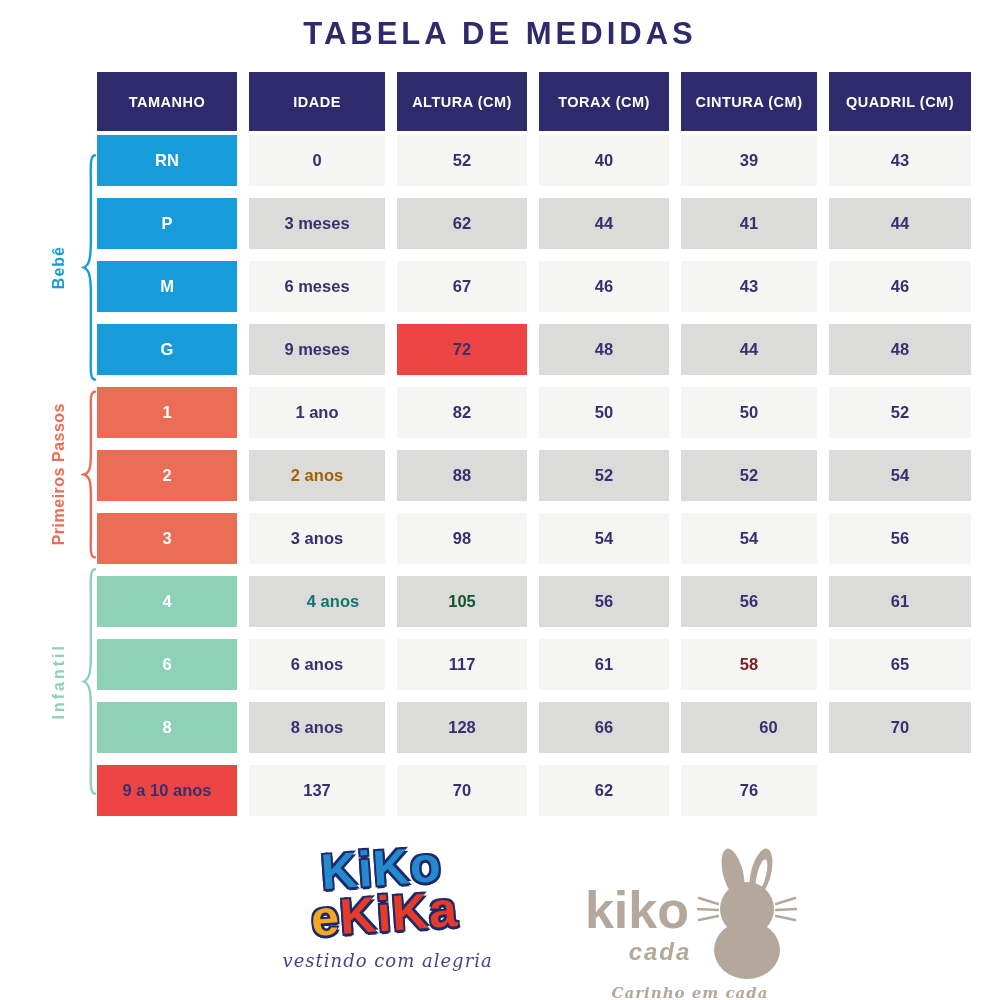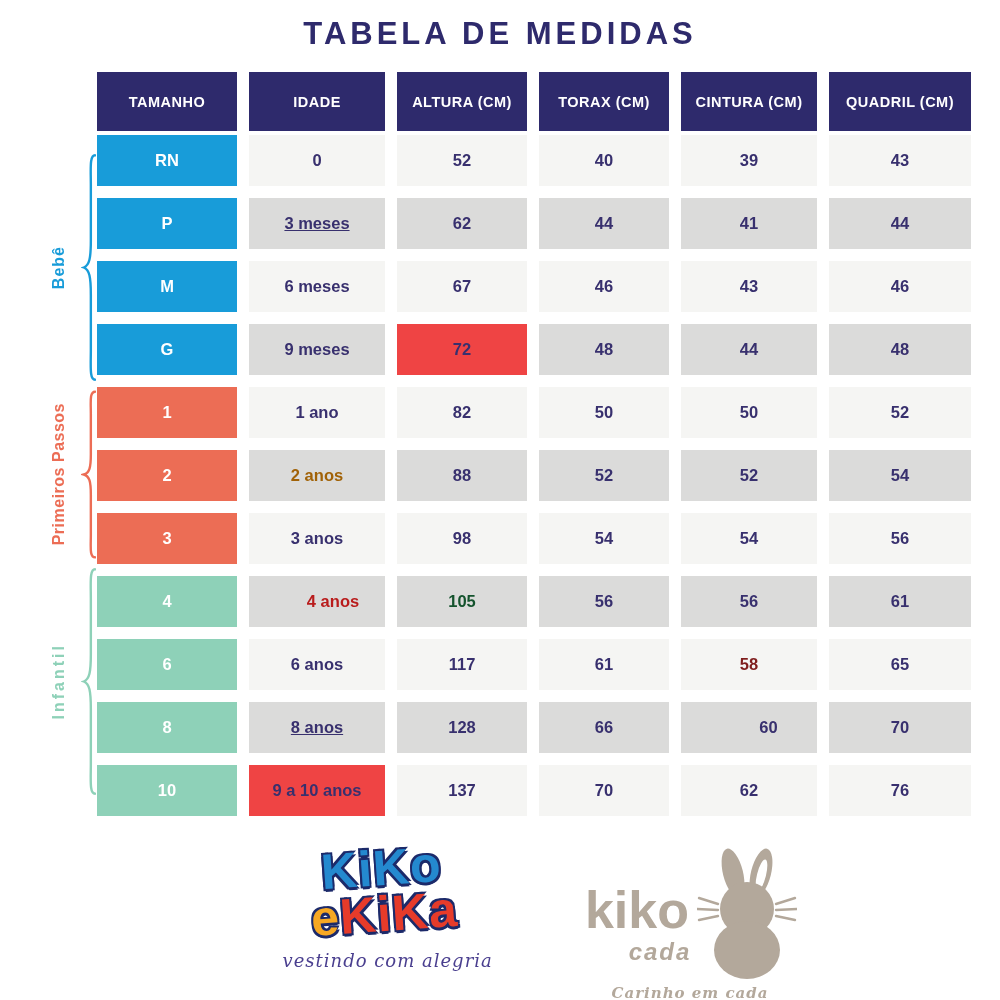--- a/index.html
+++ b/index.html
@@ -89,21 +89,21 @@
     <div class="cell header-cell">TORAX (CM)</div>
     <div class="cell header-cell">CINTURA (CM)</div>
     <div class="cell header-cell">QUADRIL (CM)</div>
     <div class="cell size-cell" style="background: rgb(24, 156, 217);">RN</div>
     <div class="cell value-cell" style="background: rgb(245, 245, 243); color: rgb(56, 48, 110);">0</div>
     <div class="cell value-cell" style="background: rgb(245, 245, 243); color: rgb(56, 48, 110);">52</div>
     <div class="cell value-cell" style="background: rgb(245, 245, 243); color: rgb(56, 48, 110);">40</div>
     <div class="cell value-cell" style="background: rgb(245, 245, 243); color: rgb(56, 48, 110);">39</div>
     <div class="cell value-cell" style="background: rgb(245, 245, 243); color: rgb(56, 48, 110);">43</div>
     <div class="cell size-cell" style="background: rgb(24, 156, 217);">P</div>
-    <div class="cell value-cell alt" style="background: rgb(219, 219, 218); color: rgb(56, 48, 110); text-decoration: underline;">3 meses</div>
+    <div class="cell value-cell alt" style="background: rgb(219, 219, 218); color: rgb(56, 48, 110);">3 meses</div>
     <div class="cell value-cell alt" style="background: rgb(219, 219, 218); color: rgb(56, 48, 110);">62</div>
     <div class="cell value-cell alt" style="background: rgb(219, 219, 218); color: rgb(56, 48, 110);">44</div>
     <div class="cell value-cell alt" style="background: rgb(219, 219, 218); color: rgb(56, 48, 110);">41</div>
     <div class="cell value-cell alt" style="background: rgb(219, 219, 218); color: rgb(56, 48, 110);">44</div>
     <div class="cell size-cell" style="background: rgb(24, 156, 217);">M</div>
     <div class="cell value-cell" style="background: rgb(245, 245, 243); color: rgb(56, 48, 110);">6 meses</div>
     <div class="cell value-cell" style="background: rgb(245, 245, 243); color: rgb(56, 48, 110);">67</div>
     <div class="cell value-cell" style="background: rgb(245, 245, 243); color: rgb(56, 48, 110);">46</div>
     <div class="cell value-cell" style="background: rgb(245, 245, 243); color: rgb(56, 48, 110);">43</div>
     <div class="cell value-cell" style="background: rgb(245, 245, 243); color: rgb(56, 48, 110);">46</div>
@@ -125,38 +125,37 @@
     <div class="cell value-cell alt" style="background: rgb(219, 219, 218); color: rgb(56, 48, 110);">52</div>
     <div class="cell value-cell alt" style="background: rgb(219, 219, 218); color: rgb(56, 48, 110);">52</div>
     <div class="cell value-cell alt" style="background: rgb(219, 219, 218); color: rgb(56, 48, 110);">54</div>
     <div class="cell size-cell" style="background: rgb(236, 109, 85);">3</div>
     <div class="cell value-cell" style="background: rgb(245, 245, 243); color: rgb(56, 48, 110);">3 anos</div>
     <div class="cell value-cell" style="background: rgb(245, 245, 243); color: rgb(56, 48, 110);">98</div>
     <div class="cell value-cell" style="background: rgb(245, 245, 243); color: rgb(56, 48, 110);">54</div>
     <div class="cell value-cell" style="background: rgb(245, 245, 243); color: rgb(56, 48, 110);">54</div>
     <div class="cell value-cell" style="background: rgb(245, 245, 243); color: rgb(56, 48, 110);">56</div>
     <div class="cell size-cell" style="background: rgb(142, 209, 184);">4</div>
-    <div class="cell value-cell alt" style="background: rgb(219, 219, 218); color: #b91c1c; padding-left: 32px;">4 anos</div>
+    <div class="cell value-cell alt" style="background: rgb(219, 219, 218); color: #0f766e; padding-left: 32px;">4 anos</div>
     <div class="cell value-cell alt" style="background: rgb(219, 219, 218); color: #14532d;">105</div>
     <div class="cell value-cell alt" style="background: rgb(219, 219, 218); color: rgb(56, 48, 110);">56</div>
     <div class="cell value-cell alt" style="background: rgb(219, 219, 218); color: rgb(56, 48, 110);">56</div>
     <div class="cell value-cell alt" style="background: rgb(219, 219, 218); color: rgb(56, 48, 110);">61</div>
     <div class="cell size-cell" style="background: rgb(142, 209, 184);">6</div>
     <div class="cell value-cell" style="background: rgb(245, 245, 243); color: rgb(56, 48, 110);">6 anos</div>
     <div class="cell value-cell" style="background: rgb(245, 245, 243); color: rgb(56, 48, 110);">117</div>
     <div class="cell value-cell" style="background: rgb(245, 245, 243); color: rgb(56, 48, 110);">61</div>
     <div class="cell value-cell" style="background: rgb(245, 245, 243); color: #7f1d1d;">58</div>
     <div class="cell value-cell" style="background: rgb(245, 245, 243); color: rgb(56, 48, 110);">65</div>
     <div class="cell size-cell" style="background: rgb(142, 209, 184);">8</div>
-    <div class="cell value-cell alt" style="background: rgb(219, 219, 218); color: rgb(56, 48, 110); text-decoration: underline;">8 anos</div>
+    <div class="cell value-cell alt" style="background: rgb(219, 219, 218); color: rgb(56, 48, 110);">8 anos</div>
     <div class="cell value-cell alt" style="background: rgb(219, 219, 218); color: rgb(56, 48, 110);">128</div>
     <div class="cell value-cell alt" style="background: rgb(219, 219, 218); color: rgb(56, 48, 110);">66</div>
     <div class="cell value-cell alt" style="background: rgb(219, 219, 218); color: rgb(56, 48, 110); padding-left: 39px;">60</div>
     <div class="cell value-cell alt" style="background: rgb(219, 219, 218); color: rgb(56, 48, 110);">70</div>
-    <div class="cell size-cell" style="background: rgb(142, 209, 184);">10</div>
     <div class="cell value-cell" style="background: #ef4444; color: rgb(56, 48, 110);">9 a 10 anos</div>
     <div class="cell value-cell" style="background: rgb(245, 245, 243); color: rgb(56, 48, 110);">137</div>
     <div class="cell value-cell" style="background: rgb(245, 245, 243); color: rgb(56, 48, 110);">70</div>
     <div class="cell value-cell" style="background: rgb(245, 245, 243); color: rgb(56, 48, 110);">62</div>
     <div class="cell value-cell" style="background: rgb(245, 245, 243); color: rgb(56, 48, 110);">76</div>
   </div>
 
 <div class="brace" style="top:153px;height:229px;">
   <svg viewBox="0 0 16 100" preserveAspectRatio="none">
     <path d="M15,1 C9,1 10.5,7 10.5,14 L10.5,38 C10.5,46 9,49 3,50 C9,51 10.5,54 10.5,62 L10.5,86 C10.5,93 9,99 15,99" fill="none" stroke="#189cd9" stroke-width="2.4" stroke-linecap="round" vector-effect="non-scaling-stroke"></path>

